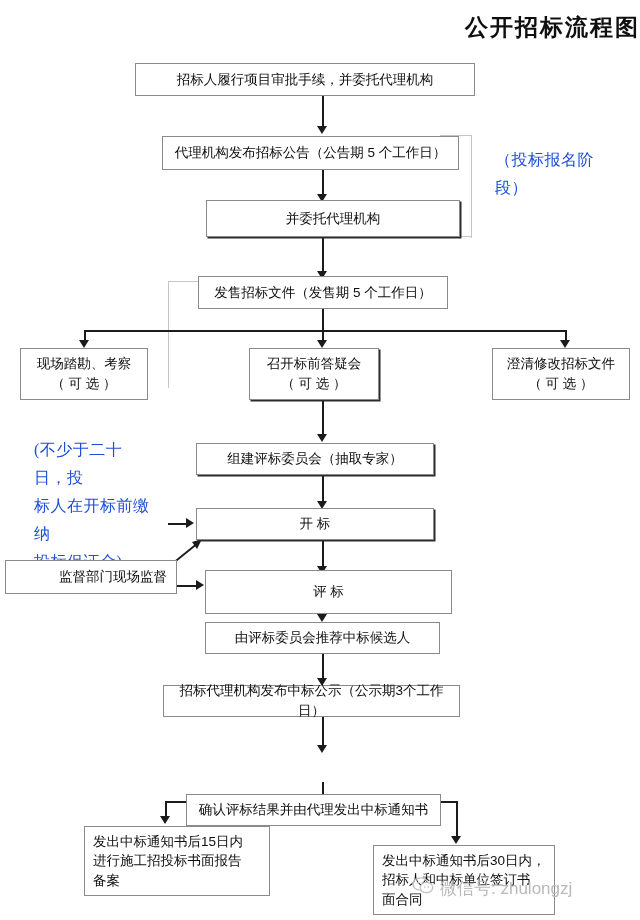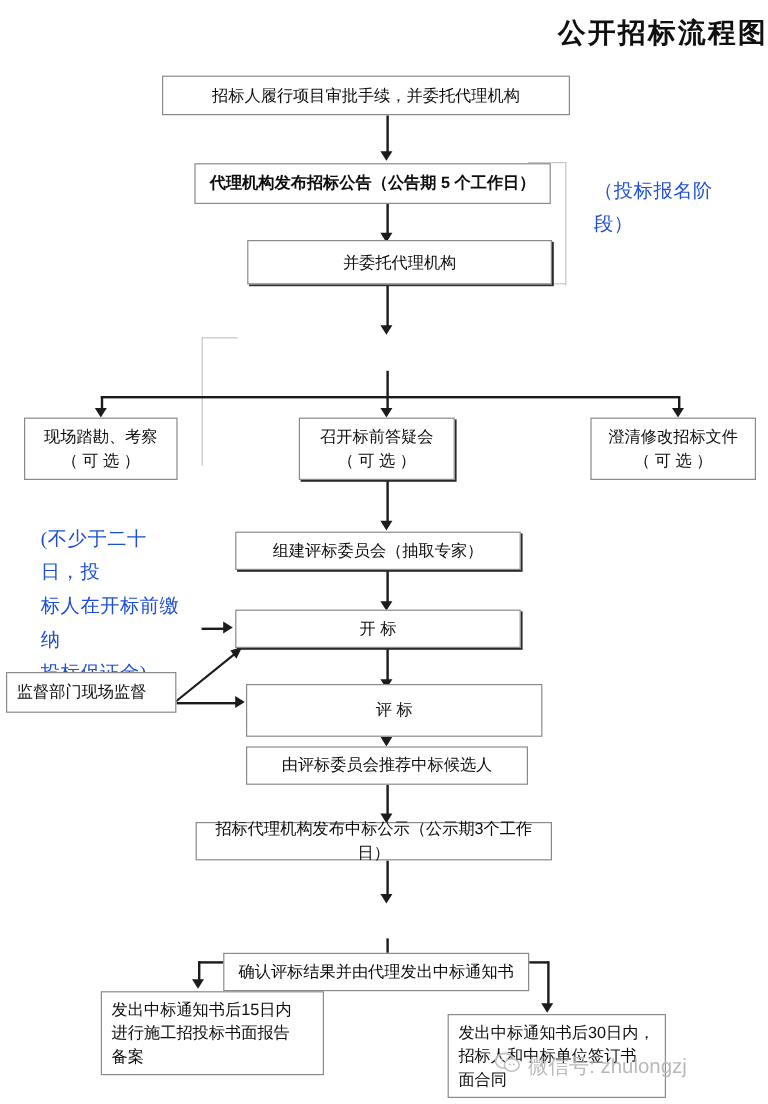--- a/index.html
+++ b/index.html
@@ -116,36 +116,39 @@
   <div class="gline h" style="left:168px; top:281px; width:30px;"></div>
   <div class="gline v" style="left:168px; top:281px; height:107px;"></div>
 
   <div class="box" style="left:135px; top:63px; width:340px; height:33px;">
     <span class="txt">招标人履行项目审批手续，并委托代理机构</span>
   </div>
 
   <div class="vline" style="left:322px; top:96px; height:32px;"></div>
   <div class="arrow-d" style="left:317px; top:126px;"></div>
 
-  <div class="box" style="left:162px; top:136px; width:297px; height:34px;font-weight:bold;">
+  <div class="box" style="left:162px; top:136px; width:297px; height:34px;">
     <span class="txt">代理机构发布招标公告（公告期 5 个工作日）</span>
   </div>
 
   <div class="vline" style="left:322px; top:170px; height:28px;"></div>
   <div class="arrow-d" style="left:317px; top:194px;"></div>
 
   <div class="box shadow" style="left:206px; top:200px; width:254px; height:37px;">
     <span class="txt">并委托代理机构</span>
   </div>
 
   <div class="note" style="left:495px; top:146px; width:130px;">（投标报名阶段）</div>
 
   <div class="vline" style="left:322px; top:237px; height:38px;"></div>
   <div class="arrow-d" style="left:317px; top:271px;"></div>
 
+  <div class="box" style="left:198px; top:276px; width:250px; height:33px;">
+    <span class="txt">发售招标文件（发售期 5 个工作日）</span>
+  </div>
 
   <div class="vline" style="left:322px; top:309px; height:22px;"></div>
   <div class="hline" style="left:84px; top:330px; width:482px;"></div>
   <div class="vline" style="left:84px; top:330px; height:13px;"></div>
   <div class="vline" style="left:322px; top:330px; height:13px;"></div>
   <div class="vline" style="left:565px; top:330px; height:13px;"></div>
   <div class="arrow-d" style="left:79px; top:340px;"></div>
   <div class="arrow-d" style="left:317px; top:340px;"></div>
   <div class="arrow-d" style="left:560px; top:340px;"></div>
 
@@ -179,21 +182,21 @@
   <div class="box shadow" style="left:196px; top:508px; width:238px; height:32px;">
     <span class="txt">开    标</span>
   </div>
 
   <div class="hline" style="left:168px; top:523px; width:20px;"></div>
   <div class="arrow-r" style="left:186px; top:518px;"></div>
 
   <div class="vline" style="left:322px; top:540px; height:30px;"></div>
   <div class="arrow-d" style="left:317px; top:566px;"></div>
 
-  <div class="box leftalign" style="left:5px; top:560px; width:142px; height:34px;">
+  <div class="box leftalign" style="left:5px; top:560px; width:172px; height:34px;padding-left:45px;">
     <span class="txt">监督部门现场监督</span>
   </div>
 
   <div class="hline" style="left:147px; top:585px; width:52px;"></div>
   <div class="arrow-r" style="left:196px; top:580px;"></div>
 
   <svg class="diag" style="left:140px; top:528px; width:70px; height:62px;" viewBox="0 0 70 62">
     <line x1="6" y1="57" x2="58" y2="15" stroke="#1b1b1b" stroke-width="1.8"></line>
     <polygon points="62,11 52,14 57,21" fill="#1b1b1b"></polygon>
   </svg>

